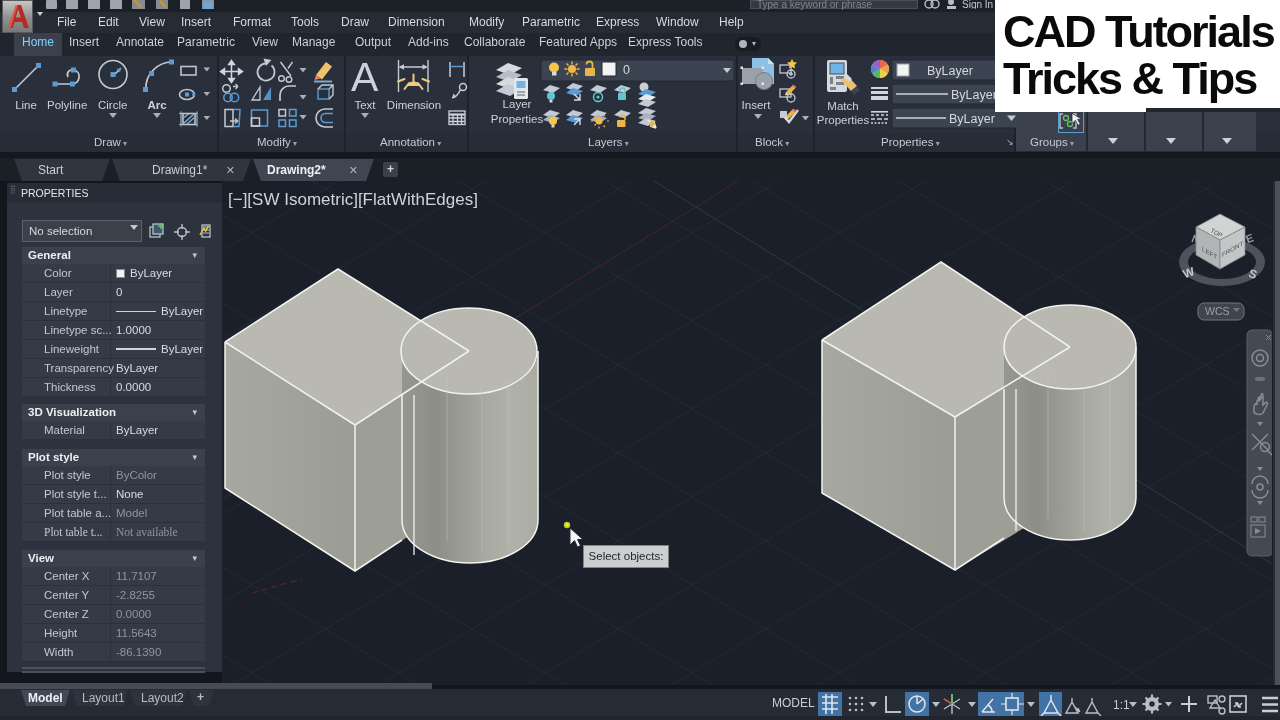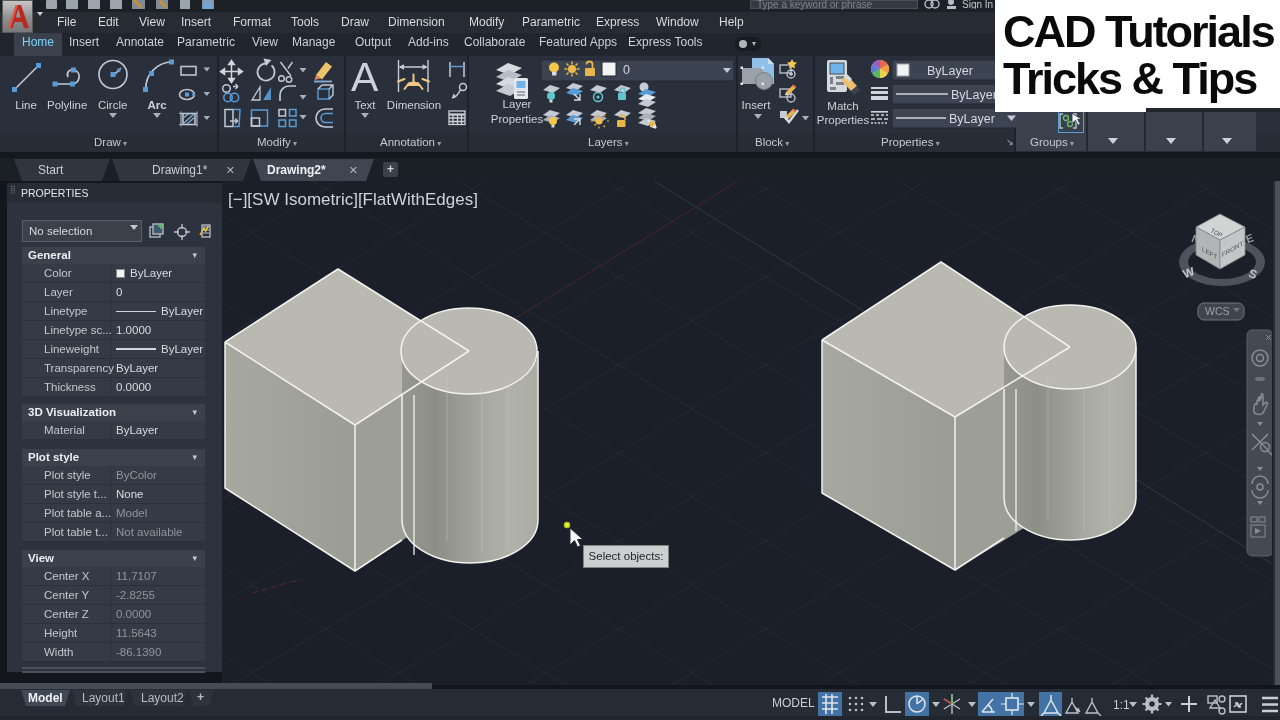--- a/index.html
+++ b/index.html
@@ -643,21 +643,21 @@
         <span class="val valg">ByColor</span>
       </div>
     <div class="prow" style="top:302px;">
         <span class="lab">Plot style t...</span>
         <span class="val">None</span>
       </div>
     <div class="prow" style="top:321px;">
         <span class="lab">Plot table a...</span>
         <span class="val valg">Model</span>
       </div>
-    <div class="prow" style="top:340px;">
+    <div class="prow" style="top:340px;font-family:Liberation Serif, serif;">
         <span class="lab">Plot table t...</span>
         <span class="val valg">Not available</span>
       </div>
     <div class="sechdr" style="top:367px;">View</div>
     <div class="prow" style="top:384px;">
         <span class="lab">Center X</span>
         <span class="val valg">11.7107</span>
       </div>
     <div class="prow" style="top:403px;">
         <span class="lab">Center Y</span>

